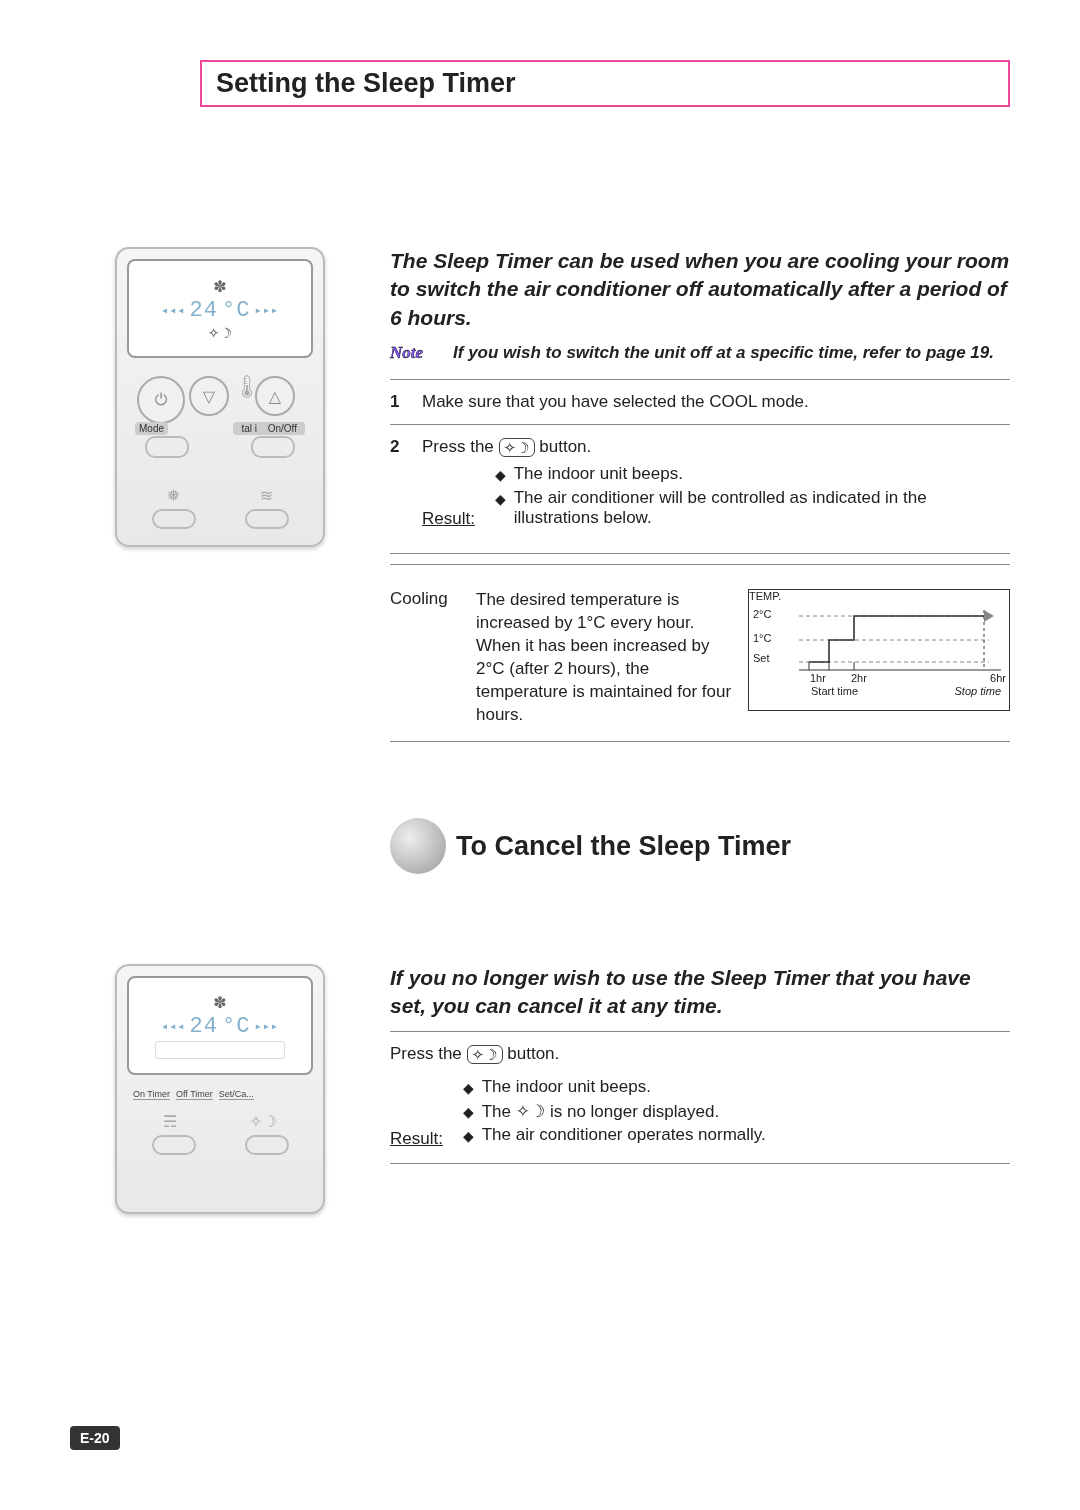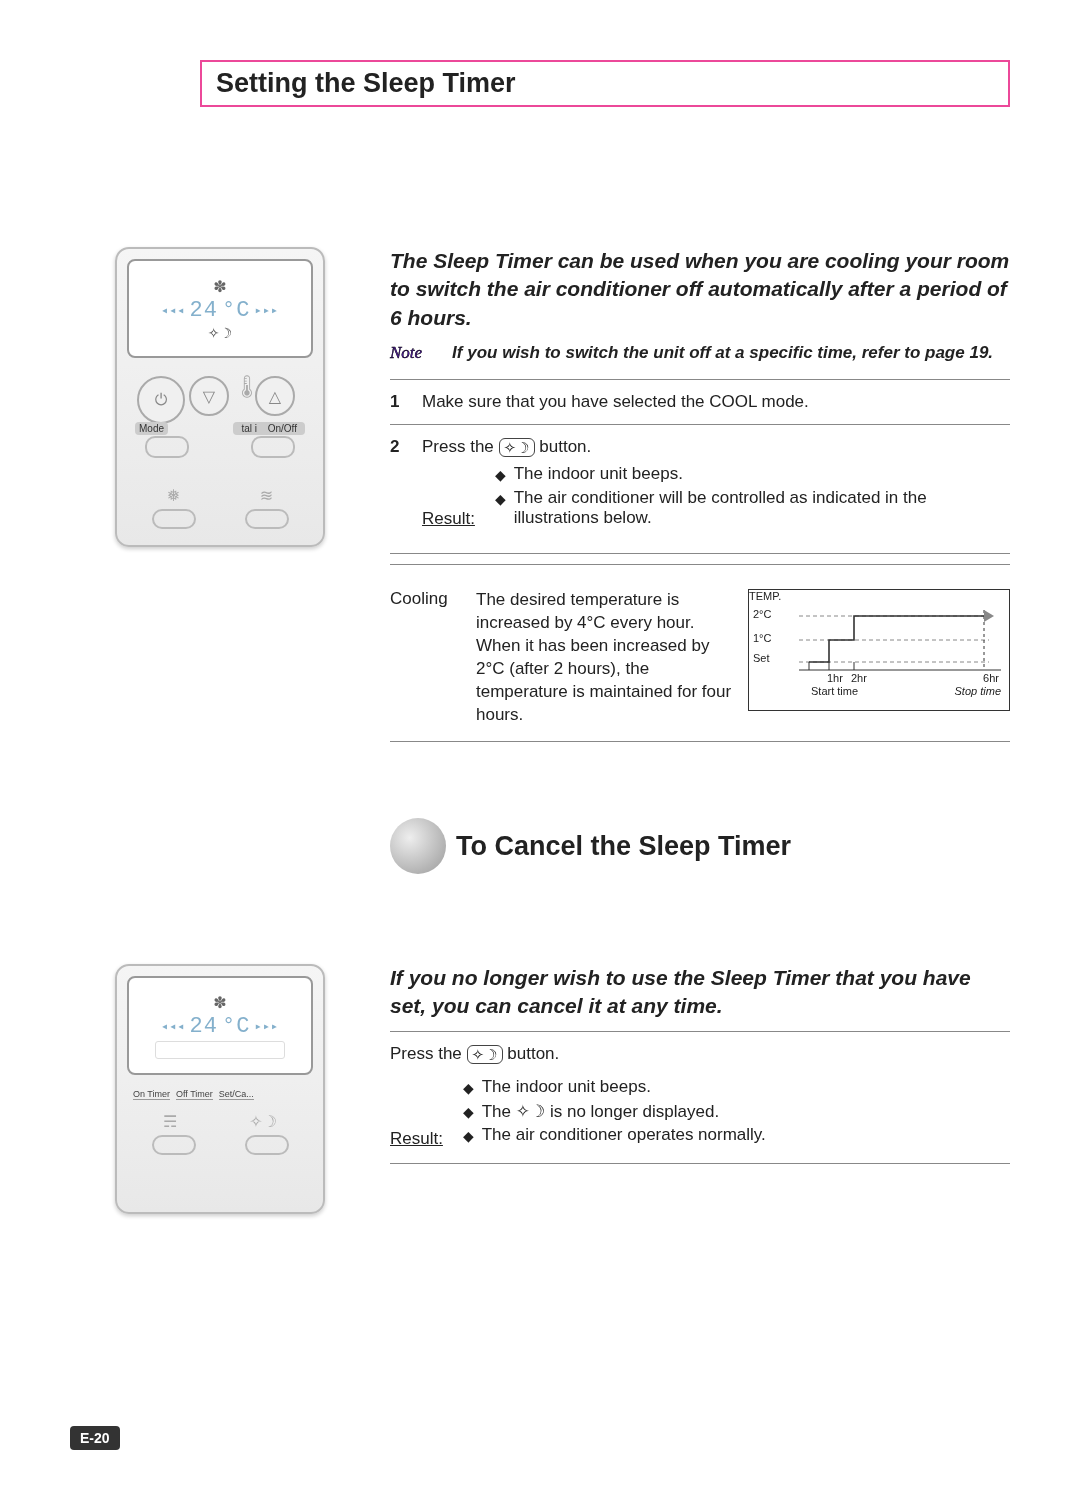--- a/index.html
+++ b/index.html
@@ -27,21 +27,21 @@
   .title-band h1 {
     font-size: 27px;
     font-weight: bold;
     margin: 0;
   }
   .row { display: flex; }
   .left-col { width: 260px; flex-shrink: 0; }
   .right-col { flex: 1; padding-left: 40px; }
   .intro { font-style: italic; font-weight: bold; font-size: 21px; line-height: 1.35; margin-bottom: 10px; }
   .note-line { display: flex; gap: 30px; font-style: italic; font-weight: bold; font-size: 17px; line-height: 1.35; margin-bottom: 14px;}
-  .note-label { font-style: italic; font-family: Georgia, serif; font-weight: normal; text-shadow: 0 0 0.5px #333; -webkit-text-stroke: 0.3px #000; color:#4c1d95;}
+  .note-label { font-style: italic; font-family: Georgia, serif; font-weight: bold; text-shadow: 0 0 0.5px #333; -webkit-text-stroke: 0.3px #000; color:#8b5cf6;}
   hr.rule { border: none; border-top: 1px solid #888; margin: 6px 0; }
   .step { display: flex; gap: 14px; padding: 6px 0; font-size: 17px; }
   .step .num { font-weight: bold; width: 18px; }
   .step .body { flex: 1; }
   .sleep-icon-btn {
     display:inline-block;
     border:1px solid #444;
     border-radius:6px;
     padding:1px 4px;
     line-height:1;
@@ -118,21 +118,21 @@
     width:260px; height:120px; border:1px solid #333; position:relative;
     font-size:11px; flex-shrink:0;
   }
   .chart .ylab { position:absolute; left:4px; }
   .chart .y2c { top:18px; }
   .chart .y1c { top:42px; }
   .chart .yset { top:62px; }
   .chart .ytemp { top:78px; left:4px;}
   .chart svg { position:absolute; left:0; top:0; }
   .chart .xlab { position:absolute; top:82px; font-size:11px;}
-  .chart .x1 { left:78px;} .chart .x2 { left:102px;} .chart .x6 { right:10px;}
+  .chart .x1 { left:61px;} .chart .x2 { left:102px;} .chart .x6 { right:3px;}
   .chart .xstart { position:absolute; top:95px; left:62px;}
   .chart .xstop { position:absolute; top:95px; right:8px;font-style:italic;}
 </style>
 </head>
 <body>
 
 <div class="page">
 
   <div class="title-band">
     <h1>Setting the Sleep Timer</h1>
@@ -204,21 +204,21 @@
                   <span>The air conditioner will be controlled as indicated in the illustrations below.</span>
                 </div>
             </div>
           </div>
         </span>
       </div>
       <hr class="rule" style="margin-top:18px;">
       <hr class="rule" style="margin-top:10px;">
       <div class="cooling-row">
         <div class="lbl">Cooling</div>
-        <div class="txt">The desired temperature is increased by 4°C every hour. When it has been increased by 2°C (after 2 hours), the temperature is maintained for four hours.</div>
+        <div class="txt">The desired temperature is increased by 1°C every hour. When it has been increased by 2°C (after 2 hours), the temperature is maintained for four hours.</div>
         <div class="chart">
           <span class="ylab y2c">2°C</span>
           <span class="ylab y1c">1°C</span>
           <span class="ylab yset">Set</span>
           <span class="ytemp">TEMP.</span>
           <svg width="260" height="120">
             <line x1="50" y1="26" x2="240" y2="26" stroke="#888" stroke-dasharray="4,3"></line>
             <line x1="50" y1="50" x2="240" y2="50" stroke="#888" stroke-dasharray="4,3"></line>
             <line x1="50" y1="72" x2="240" y2="72" stroke="#888" stroke-dasharray="4,3"></line>
             <polyline points="60,72 80,72 80,50 105,50 105,26 235,26" fill="none" stroke="#333" stroke-width="1.6"></polyline>

